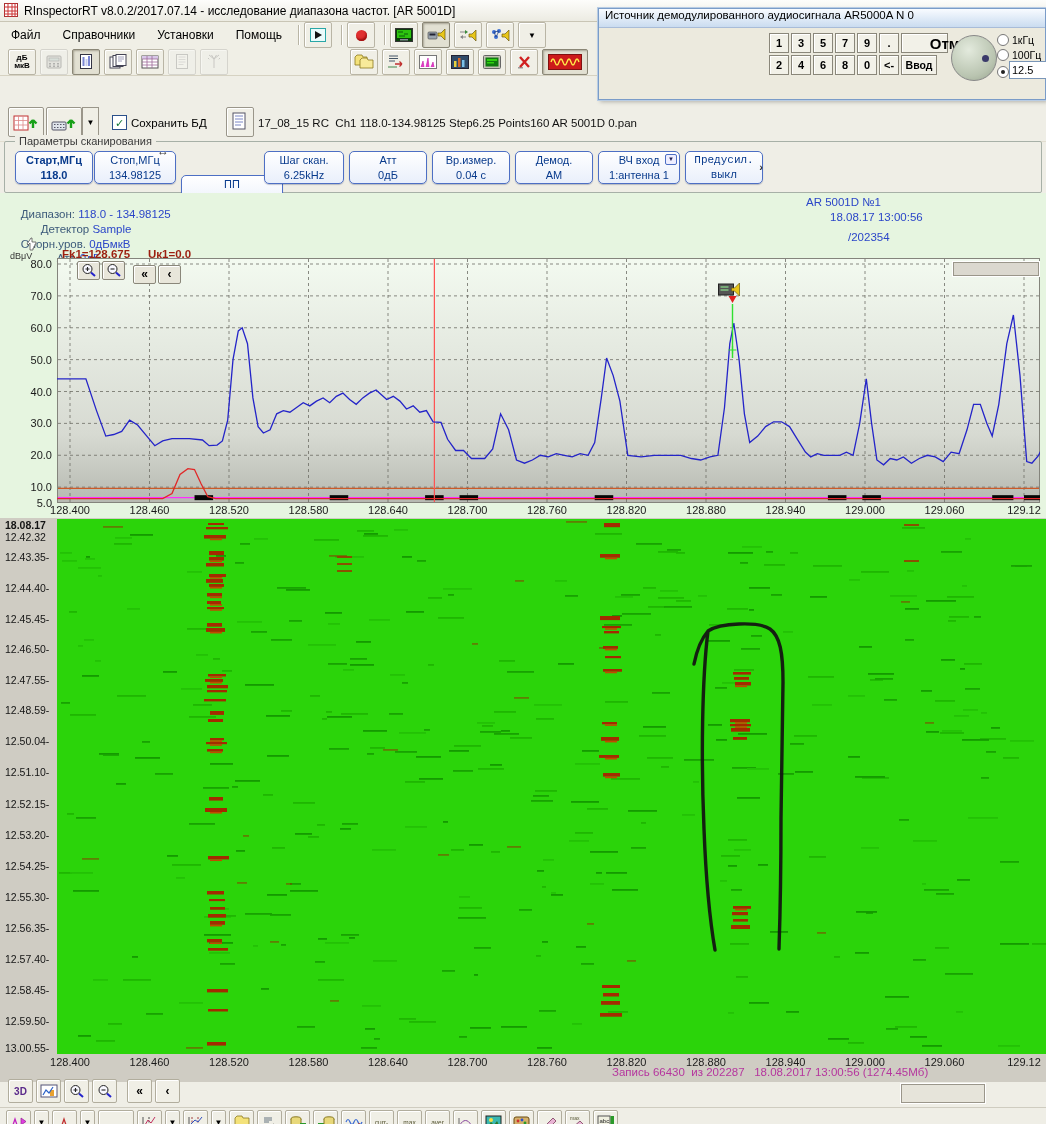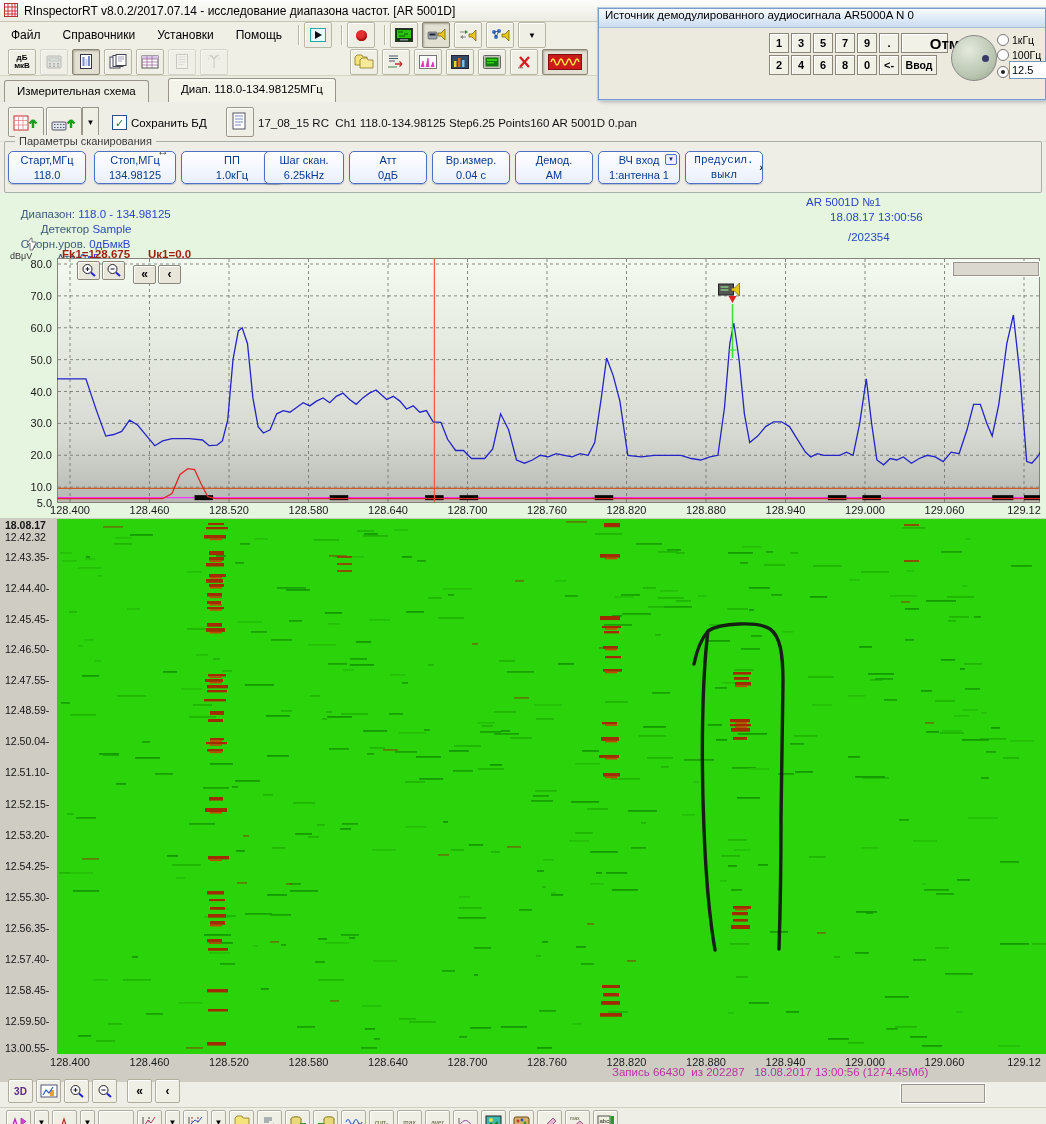--- a/index.html
+++ b/index.html
@@ -277,24 +277,20 @@
         </span>
         <span class="tb-btn pressed wide">
           <svg width="34" height="16" viewBox="0 0 34 16">
             <rect x="0.5" y="0.5" width="33" height="15" fill="#cc1a1a" stroke="#801010"></rect>
             <path d="M3 8q2-6 4 0t4 0 4 0 4 0 4 0 4 0 4 0" fill="none" stroke="#ffe84a" stroke-width="1.4"></path>
           </svg>
         </span>
       </span>
   </div>
 
-  <div class="abs tabbar">
-    <div class="tab" style="left:4px">Измерительная схема</div>
-    <div class="tab active" style="left:168px">Диап. 118.0-134.98125МГц</div>
-  </div>
 
   <div class="abs scanrow">
     <div class="sq-btn" style="left:8px">
       <svg width="26" height="22">
           <rect x="1" y="5" width="14" height="14" fill="#fff" stroke="#c03030"></rect>
           <path d="M1 9.5h14M1 14h14M5.5 5v14M10 5v14" stroke="#d88" stroke-width="0.8"></path>
           <path d="M20 17V9m0 0l-3.5 3.5M20 9l3.5 3.5" stroke="#17a017" stroke-width="2.4" fill="none"></path>
         </svg>
     </div>
     <div class="sq-btn" style="left:46px">
@@ -311,27 +307,27 @@
       <svg width="18" height="20">
           <rect x="2" y="1" width="12" height="16" fill="#fff" stroke="#556"></rect>
           <path d="M4 4h8M4 7h8M4 10h8M4 13h6" stroke="#7a86c4" stroke-width="1"></path>
         </svg>
     </div>
     <span class="file-label" style="left:258px">17_08_15 RC  Ch1 118.0-134.98125 Step6.25 Points160 AR 5001D 0.pan</span>
   </div>
 
   <div class="abs params">
     <span class="legend">Параметры сканирования</span>
-    <span id="param-buttons"><div class="param-btn" style="left: 3px; width: 78px;">
+    <span id="param-buttons"><div class="param-btn" style="left: 10px; width: 78px; font-weight: bold;">
           <div>Старт,МГц</div>
           <div>118.0</div>
         </div><div class="param-btn" style="left: 89px; width: 82px;">
           <div>Стоп,МГц</div>
           <div>134.98125</div>
-        </div><div class="param-btn" style="left: 176px; width: 102px;">
+        </div><div class="param-btn" style="left: 176px; width: 102px; margin-top: 24px;">
           <div>ПП</div>
           <div>1.0кГц</div>
           <span class="corner">*</span>
         </div><div class="param-btn" style="left: 259px; width: 80px;">
           <div>Шаг скан.</div>
           <div>6.25kHz</div>
         </div><div class="param-btn" style="left: 344px; width: 78px;">
           <div>Атт</div>
           <div>0дБ</div>
         </div><div class="param-btn" style="left: 427px; width: 78px;">

